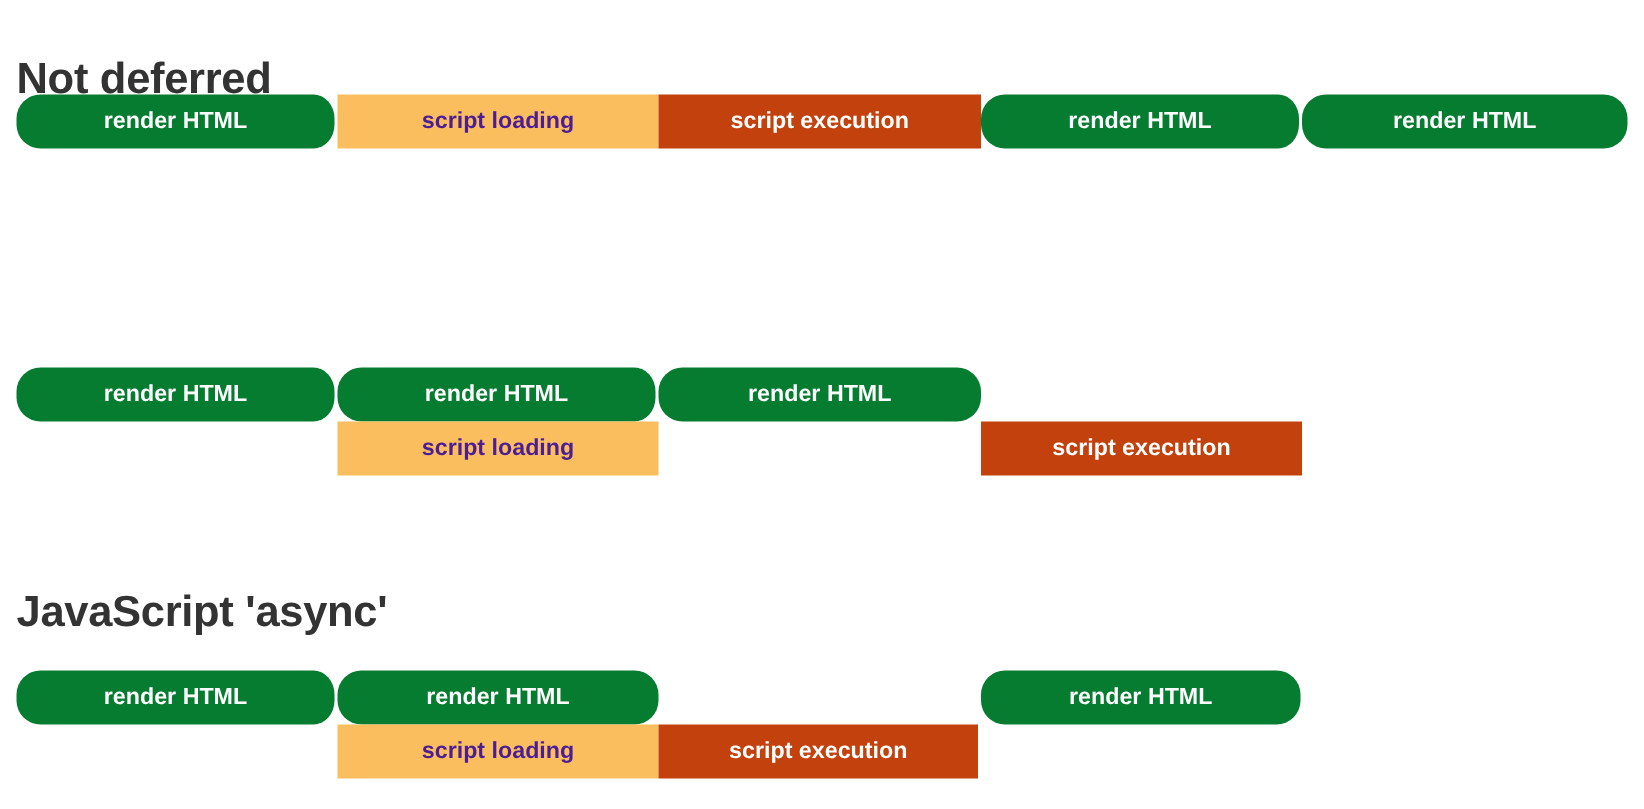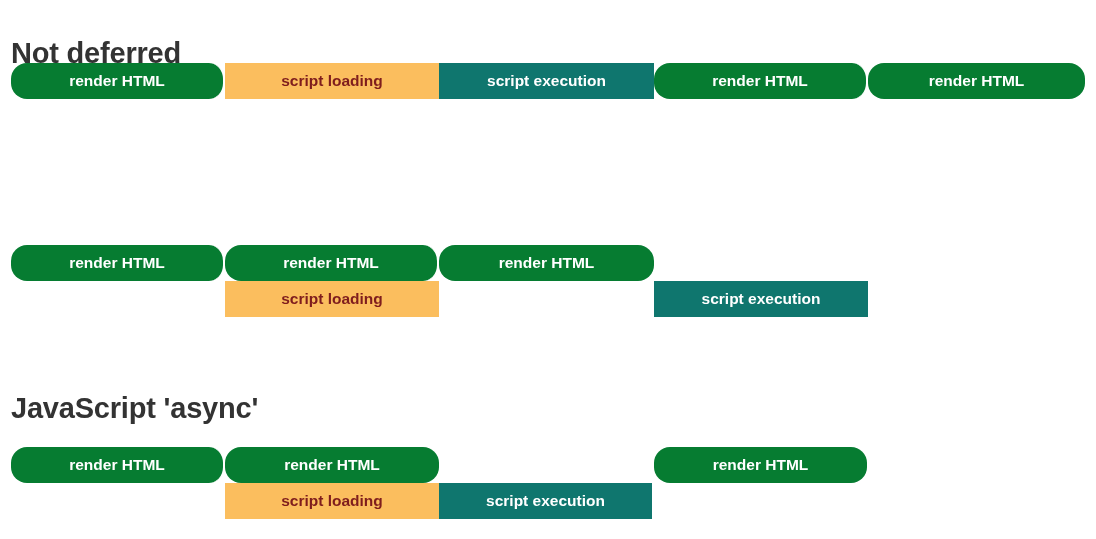--- a/index.html
+++ b/index.html
@@ -43,24 +43,24 @@
     background: #067C31;
     color: #ffffff;
     border-right: 2px solid #ffffff;
     border-radius: 16px;
   }
   .bar.render.last {
     border-right: none;
   }
   .bar.loading {
     background: #FBBE5E;
-    color: #7f1d1d;
+    color: #4c1d95;
   }
   .bar.execution {
-    background: #0f766e;
+    background: #c2410c;
     color: #ffffff;
   }
 </style>
 </head>
 <body>
 
 <div class="canvas">
     <div class="section-title" style="left: 11px; top: 11px; margin-top: 28px;">Not deferred</div>
     <div class="bar render" style="left: 11px; top: 63px; width: 214px;">render HTML</div>
     <div class="bar loading" style="left: 225px; top: 63px; width: 214px;">script loading</div>

